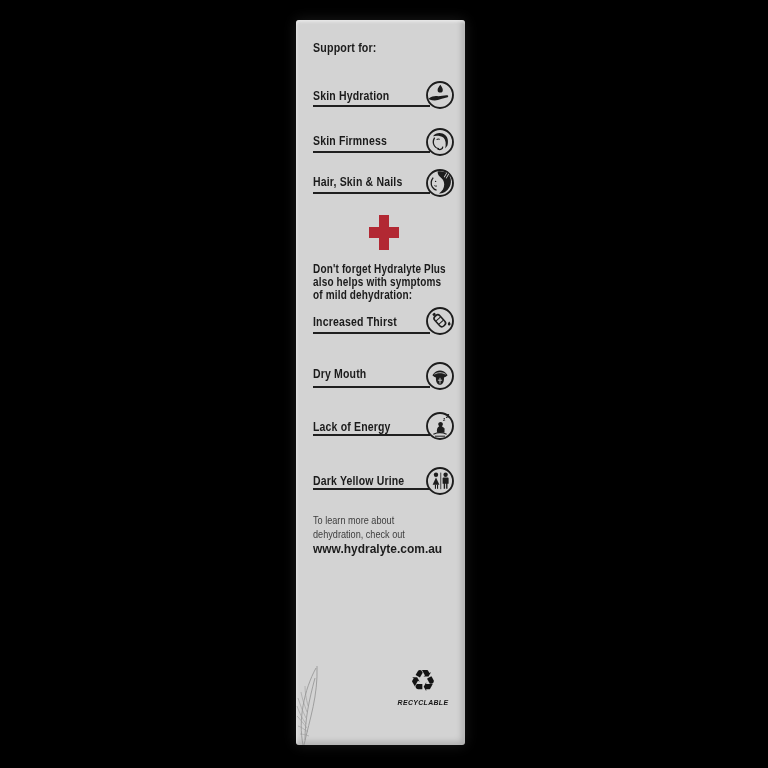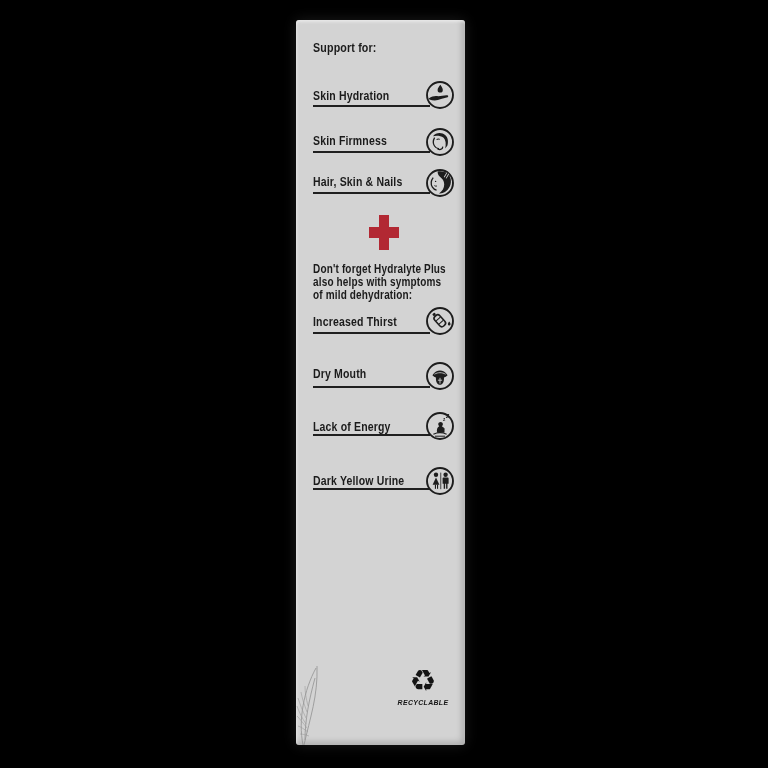--- a/index.html
+++ b/index.html
@@ -170,20 +170,25 @@
       <circle cx="11" cy="8.8" r="2.2" fill="#1d1d1d"></circle>
       <path d="M11,11.4 L7.6,18.8 h6.8 Z" fill="#1d1d1d"></path>
       <rect x="9.9" y="18.6" width="1.1" height="4.2" fill="#1d1d1d"></rect>
       <rect x="12" y="18.6" width="1.1" height="4.2" fill="#1d1d1d"></rect>
       <rect x="15.4" y="6.6" width="0.8" height="16.6" fill="#1d1d1d"></rect>
       <circle cx="20.6" cy="8.8" r="2.2" fill="#1d1d1d"></circle>
       <path d="M18.4,11.4 h4.4 c0.5,0 0.8,0.3 0.8,0.8 v5.6 h-1.1 v5 h-1.4 v-5 h-1 v5 h-1.4 v-5 h-1.1 v-5.6 c0,-0.5 0.3,-0.8 0.8,-0.8 Z" fill="#1d1d1d"></path>
     </svg>
   </div>
 
+  <div class="abs footer">
+    <div class="fl">To learn more about</div>
+    <div class="fl">dehydration, check out</div>
+    <div class="furl">www.hydralyte.com.au</div>
+  </div>
 
   <div class="abs recycle">
     <div class="sym">♻</div>
     <div class="lbl">RECYCLABLE</div>
   </div>
 
   <div class="abs leaf">
     <svg width="38" height="99" viewBox="0 0 38 99">
       <g fill="none" stroke="#8f8f8f" stroke-width="0.9" opacity="0.85">
         <path d="M7,99 C2,74 8,44 20,22"></path>

